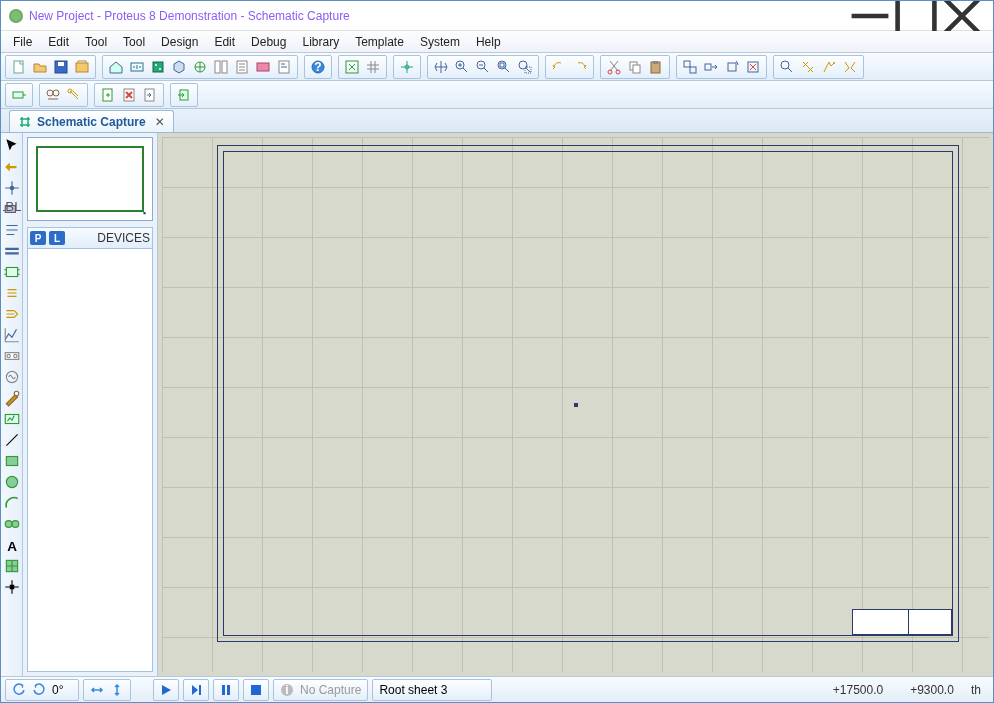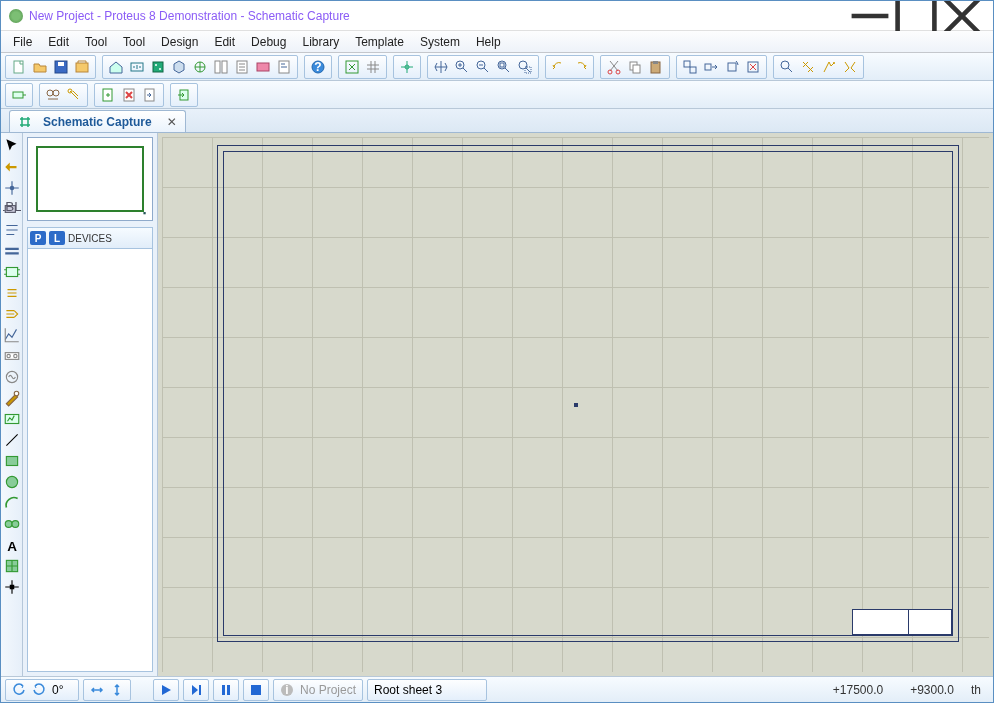--- a/index.html
+++ b/index.html
@@ -8,34 +8,34 @@
 .titlebar .app-icon{width:14px;height:14px;border-radius:50%;background:radial-gradient(circle,#7cbf74 40%,#4a8a42);margin-right:6px}
 .titlebar .title{flex:1;color:#8b5cf6;font-size:12px}
 .titlebar .win-btn{width:46px;height:30px;display:flex;align-items:center;justify-content:center;color:#333}
 .menubar{height:22px;background:linear-gradient(#fdfdfe,#eef3f9);display:flex;align-items:center;padding:0 4px;border-bottom:1px solid #c4c7cc}
 .menubar span{padding:2px 8px;color:#222;cursor:default}
 .toolbar-row{height:28px;background:linear-gradient(#f7fbff,#e3eef8);display:flex;align-items:center;padding:0 4px;border-bottom:1px solid #b8c8d8}
 .tbgroup{display:flex;align-items:center;height:24px;padding:0 4px;border:1px solid #a7c3df;border-radius:2px;background:linear-gradient(#fdfeff,#e4effb);margin-right:6px;gap:3px}
 .tb{width:18px;height:18px;display:flex;align-items:center;justify-content:center;cursor:pointer}
 .tb svg{width:16px;height:16px}
 .tab-strip{height:24px;background:linear-gradient(#e8f1fa,#dce8f4);display:flex;align-items:flex-end;padding:0 8px;border-bottom:1px solid #9fb8d3}
-.tab{height:22px;background:linear-gradient(#fff,#eaf3fc);border:1px solid #9fb8d3;border-bottom:none;border-radius:3px 3px 0 0;display:flex;align-items:center;padding:0 8px;gap:11px;font-weight:bold;color:#1f5a99}
+.tab{height:22px;background:linear-gradient(#fff,#eaf3fc);border:1px solid #9fb8d3;border-bottom:none;border-radius:3px 3px 0 0;display:flex;align-items:center;padding:0 8px;gap:5px;font-weight:bold;color:#1f5a99}
 .tab .x{color:#555;font-weight:normal;margin-left:4px}
 .main{flex:1;display:flex;min-height:0}
 .left-tools{width:22px;background:linear-gradient(90deg,#f3f8fd,#e6eff9);border-right:1px solid #b5c7da;display:flex;flex-direction:column;align-items:center;padding-top:4px;gap:3px}
 .lt{width:18px;height:18px;display:flex;align-items:center;justify-content:center;cursor:pointer}
 .side{width:135px;background:#e9f1fa;border-right:1px solid #b5c7da;display:flex;flex-direction:column;padding:4px}
 .preview{height:84px;background:#fff;border:1px solid #8faacb;margin-bottom:6px;position:relative}
 .preview-inner{position:absolute;inset:8px;border:2px solid #2d802d;background:#fff}
 .preview-dot{position:absolute;bottom:2px;right:6px;font-size:9px;color:#255}
 .device-head{height:22px;background:linear-gradient(#f6fbff,#e1edf9);border:1px solid #a7c3df;display:flex;align-items:center;padding:0 2px;gap:3px}
 .device-head .pbtn{width:16px;height:14px;display:flex;align-items:center;justify-content:center;font-size:10px;font-weight:bold;color:#fff;border-radius:2px}
 .device-head .pbtn.p{background:#2c6bc8}
 .device-head .pbtn.l{background:#2c6bc8}
-.device-head .lbl{flex:1;text-align:left;color:#333;font-size:10px}
+.device-head .lbl{flex:1;text-align:right;color:#333;font-size:12px}
 .device-list{flex:1;background:#fff;border:1px solid #a7c3df;border-top:none}
 .canvas{flex:1;position:relative;background:#d7d9cc;overflow:hidden}
 .canvas-inner{position:absolute;inset:4px;background:#d7d9cc;background-image:linear-gradient(#bfc0b1 1px,transparent 1px),linear-gradient(90deg,#bfc0b1 1px,transparent 1px);background-size:50px 50px}
 .border-out{position:absolute;left:55px;top:8px;right:30px;bottom:30px;border:1px solid #2a3a6a}
 .border-in{position:absolute;inset:5px;border:1px solid #2a3a6a}
 .origin{position:absolute;left:50%;top:50%;width:4px;height:4px;background:#2a3a6a;transform:translate(-50%,-50%)}
 .title-block{position:absolute;right:0;bottom:0;width:100px;height:26px;border:1px solid #2a3a6a;background:#fff}
 .title-block .cell{position:absolute;border-left:1px solid #2a3a6a;top:0;bottom:0}
 .statusbar{height:26px;background:linear-gradient(#f7fbff,#e3eef8);border-top:1px solid #b8c8d8;display:flex;align-items:center;padding:0 4px;gap:4px}
 .sb-group{display:flex;align-items:center;height:22px;padding:0 6px;border:1px solid #a7c3df;border-radius:2px;background:linear-gradient(#fdfeff,#e4effb);gap:6px}
@@ -583,21 +583,21 @@
         <svg width="12" height="12" viewBox="0 0 12 12">
           <rect x="1" y="1" width="10" height="10" fill="#2268d4"></rect>
         </svg>
       </div>
   </div>
   <div class="sb-group" style="color:#999">
     <svg width="14" height="14" viewBox="0 0 14 14">
         <circle cx="7" cy="7" r="6" fill="#bbb"></circle>
         <text x="7" y="11" text-anchor="middle" fill="#fff" font-size="10" font-weight="bold">i</text>
       </svg>
-    <span style="color:#999">No Project</span>
+    <span style="color:#999">No Capture</span>
   </div>
   <div class="sb-group" style="min-width:120px">
     <span>Root sheet 3</span>
   </div>
   <div class="sb-sep"></div>
   <div class="coord">+17500.0</div>
   <div class="coord">+9300.0</div>
   <div class="unit">th</div>
 </div>
 

